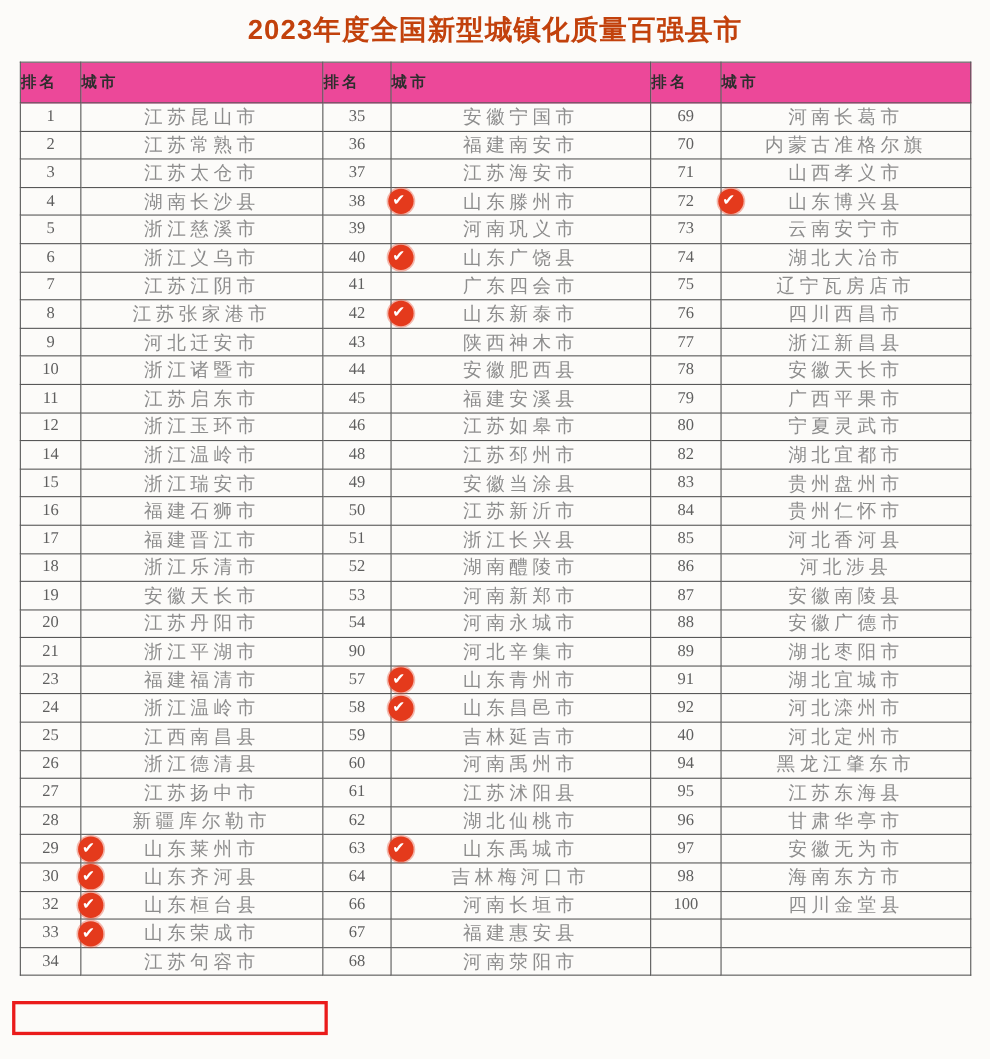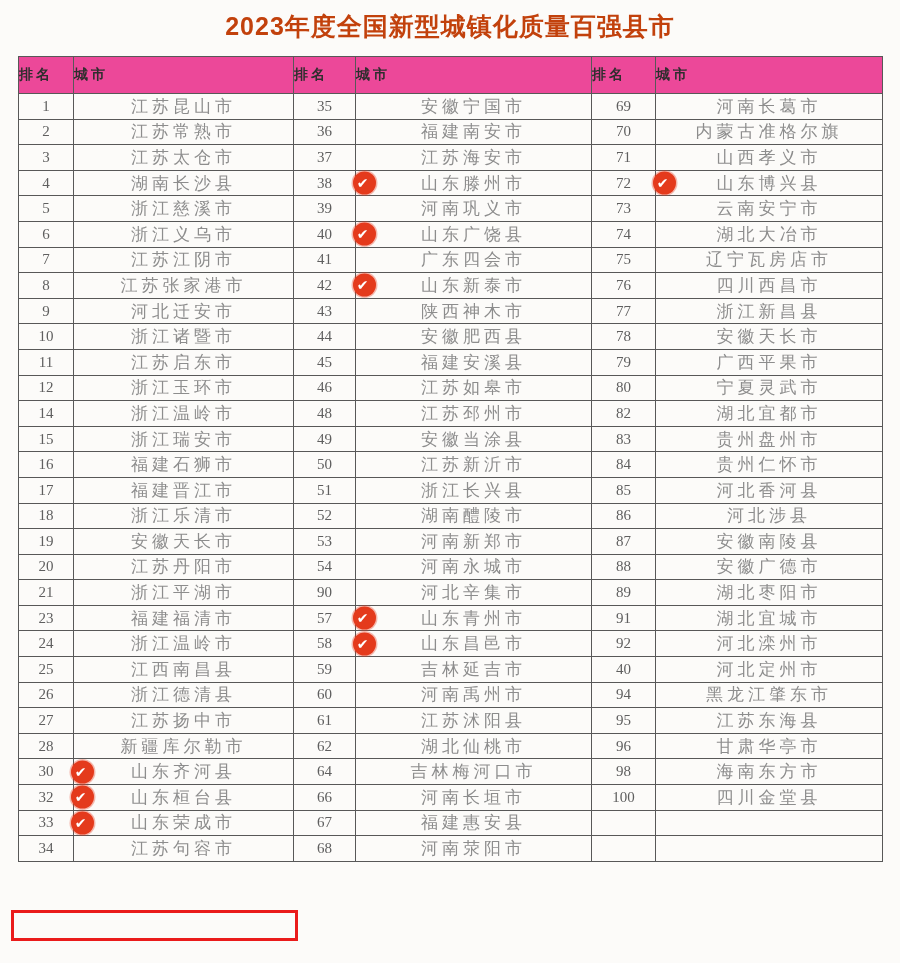--- a/index.html
+++ b/index.html
@@ -302,20 +302,28 @@
         </tr>
         <tr>
           <td class="rank">28</td>
           <td class="city"><span>新疆库尔勒市</span></td>
           <td class="rank">62</td>
           <td class="city"><span>湖北仙桃市</span></td>
           <td class="rank">96</td>
           <td class="city"><span>甘肃华亭市</span></td>
         </tr>
         <tr>
+          <td class="rank">29</td>
+          <td class="city"><span class="badge" style="background: rgb(228, 58, 28);">✔</span><span>山东莱州市</span></td>
+          <td class="rank">63</td>
+          <td class="city"><span class="badge" style="background: rgb(228, 58, 28);">✔</span><span>山东禹城市</span></td>
+          <td class="rank">97</td>
+          <td class="city"><span>安徽无为市</span></td>
+        </tr>
+        <tr>
           <td class="rank">30</td>
           <td class="city"><span class="badge" style="background: rgb(228, 58, 28);">✔</span><span>山东齐河县</span></td>
           <td class="rank">64</td>
           <td class="city"><span>吉林梅河口市</span></td>
           <td class="rank">98</td>
           <td class="city"><span>海南东方市</span></td>
         </tr>
         <tr>
           <td class="rank">32</td>
           <td class="city"><span class="badge" style="background: rgb(228, 58, 28);">✔</span><span>山东桓台县</span></td>

